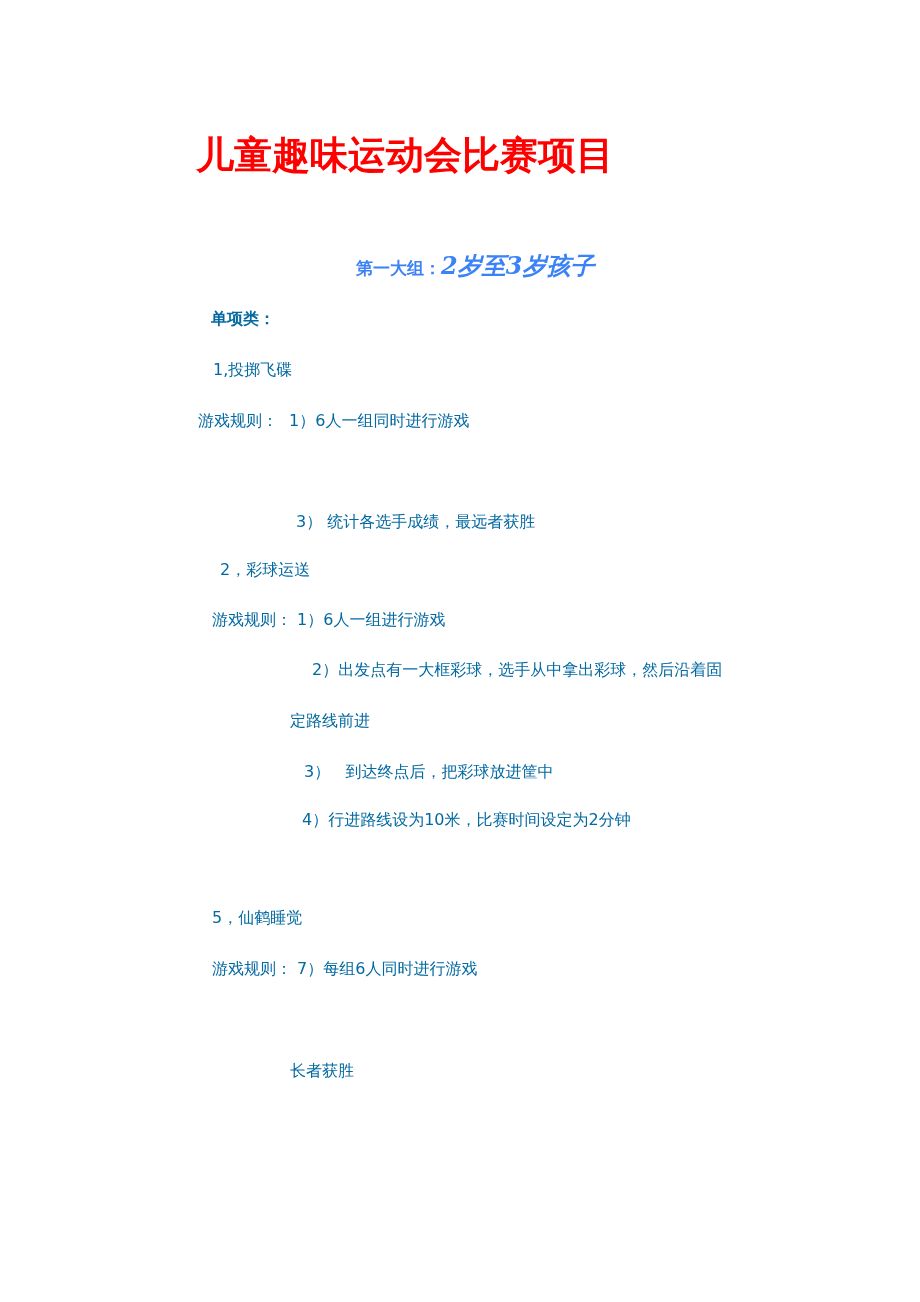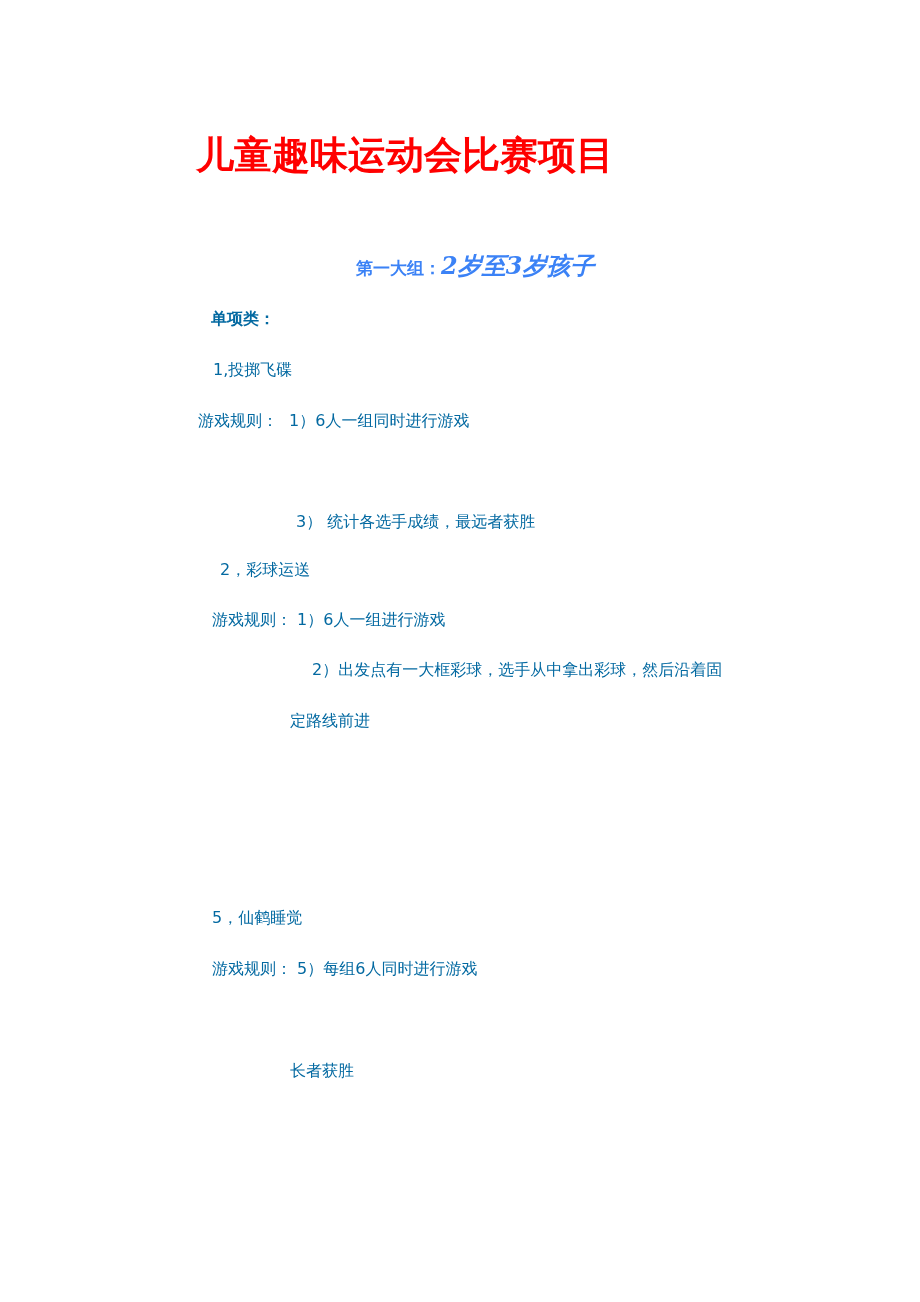--- a/index.html
+++ b/index.html
@@ -83,21 +83,23 @@
   </div>
   <div class="line" style="left:296px; top:512px;">3） 统计各选手成绩，最远者获胜</div>
 
   <div class="line" style="left:212px; top:560px;margin-left:8px;">2，彩球运送</div>
   <div class="line" style="left:212px; top:610px;">
     <span>游戏规则：</span>
     <span>1）6人一组进行游戏</span>
   </div>
   <div class="line" style="left:312px; top:660px;">2）出发点有一大框彩球，选手从中拿出彩球，然后沿着固</div>
   <div class="line" style="left:290px; top:711px;">定路线前进</div>
+  <div class="line" style="left:304px; top:762px; white-space:pre;">3）   到达终点后，把彩球放进筐中</div>
+  <div class="line" style="left:302px; top:810px;">4）行进路线设为10米，比赛时间设定为2分钟</div>
 
   <div class="line" style="left:212px; top:908px;">5，仙鹤睡觉</div>
   <div class="line" style="left:212px; top:959px;">
     <span>游戏规则：</span>
-    <span>5）每组6人同时进行游戏</span>
+    <span>7）每组6人同时进行游戏</span>
   </div>
   <div class="line" style="left:290px; top:1061px;">长者获胜</div>
 
 </div>
 
 </body></html>

